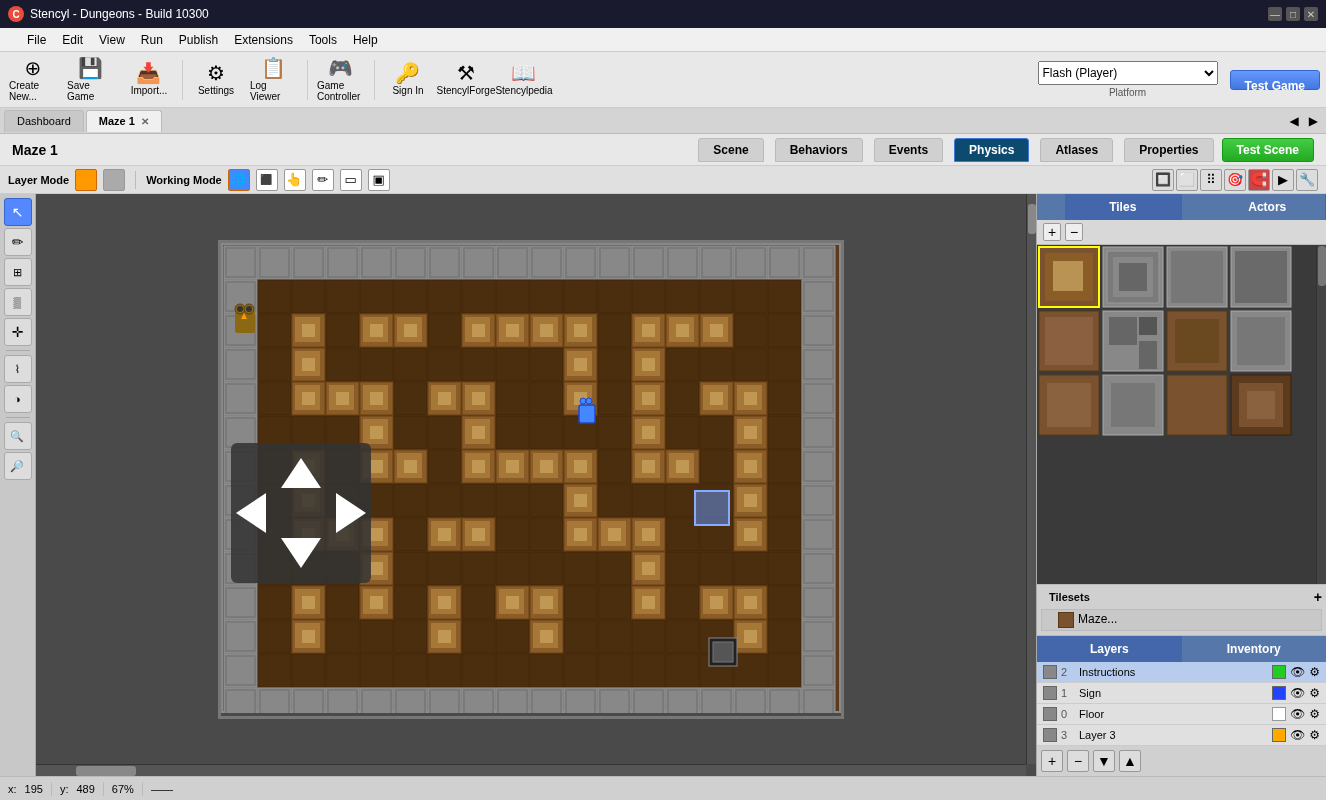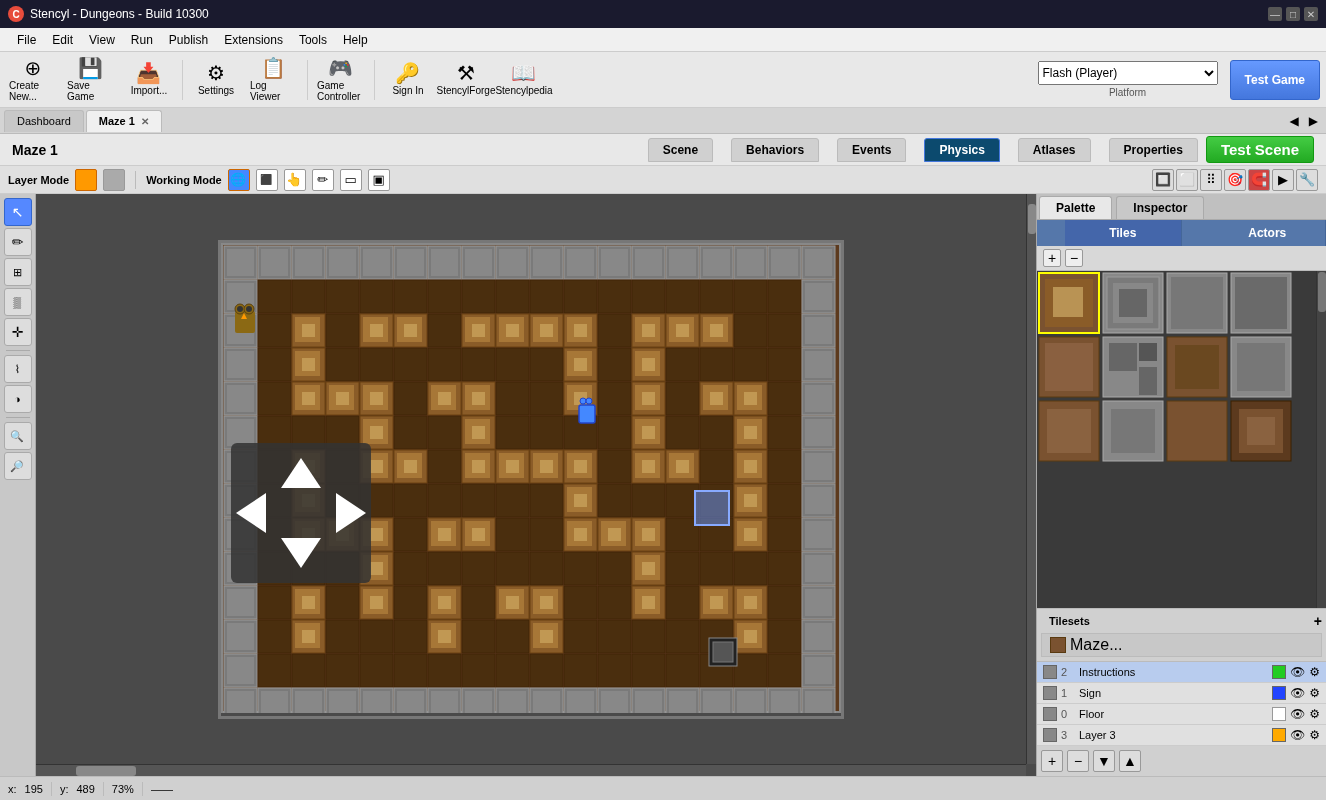--- a/index.html
+++ b/index.html
@@ -20,21 +20,21 @@
     #titlebar .title-text { flex: 1; }
     #titlebar .win-controls { display: flex; gap: 4px; }
     #titlebar .win-btn { width: 14px; height: 14px; border-radius: 2px; background: #555; display: flex; align-items: center; justify-content: center; font-size: 10px; color: #ccc; cursor: pointer; }
 
     
     #menubar {
       background: #f0f0f0;
       height: 24px;
       display: flex;
       align-items: center;
-      padding: 0 9px;
+      padding: 0 19px;
       border-bottom: 1px solid #ccc;
     }
     .menu-item {
       padding: 2px 8px;
       cursor: pointer;
       font-size: 12px;
     }
 
     
     #toolbar {
@@ -67,21 +67,21 @@
     .test-game-btn {
       background: linear-gradient(to bottom, #6699ff, #4477dd);
       color: white;
       border: 1px solid #3366cc;
       padding: 8px 14px;
       font-size: 12px;
       font-weight: bold;
       cursor: pointer;
       border-radius: 3px;
       margin-left: 8px;
-      height: 40px;
+      height: 20px;
     }
 
     
     #tabs-bar {
       background: #d4d4d4;
       height: 26px;
       display: flex;
       align-items: center;
       padding: 0 4px;
       border-bottom: 1px solid #bbb;
@@ -108,37 +108,37 @@
     
     #scene-header {
       background: #e8e8e8;
       height: 32px;
       display: flex;
       align-items: center;
       padding: 0 12px;
       border-bottom: 1px solid #ccc;
     }
     .scene-title { font-size: 14px; font-weight: bold; flex: 1; }
-    .scene-tabs { display: flex; gap: 18px; }
+    .scene-tabs { display: flex; gap: 11px; }
     .scene-tab {
       padding: 4px 14px;
       background: #d0d0d0;
       border: 1px solid #bbb;
       border-radius: 3px 3px 0 0;
       cursor: pointer;
       font-size: 12px;
       font-weight: bold;
     }
     .scene-tab.active { background: #0c4a6e; color: white; border-color: #4477dd; }
     .test-scene-btn {
       background: linear-gradient(to bottom, #44cc44, #22aa22);
       color: white;
       border: 1px solid #119911;
       padding: 4px 14px;
-      font-size: 15px;
+      font-size: 12px;
       font-weight: bold;
       cursor: pointer;
       border-radius: 3px;
       margin-left: 8px;
     }
 
     
     #working-bar {
       background: #e0e0e0;
       height: 28px;
@@ -276,27 +276,26 @@
     #tilesets-header {
       display: flex;
       align-items: center;
       justify-content: space-between;
       font-size: 11px;
       font-weight: bold;
       margin-bottom: 4px;
     }
     .tileset-item {
       display: flex;
-      align-items: center;
       gap: 4px;
-      padding: 2px 8px;
+      padding: 2px 16px;
       background: #c8c8c8;
       border: 1px solid #bbb;
       cursor: pointer;
-      font-size: 16px;
+      font-size: 12px;
     }
     .tileset-icon { width: 16px; height: 16px; background: #888; }
 
     
     #layers-section {
       background: #d8d8d8;
       border-top: 1px solid #bbb;
       flex-shrink: 0;
     }
     #layers-tabs {
@@ -1007,24 +1006,20 @@
       <div style="width:8px; height:30px; background:#888; margin:1px; border-radius:3px; margin-top:10px;"></div>
     </div>
 
     <div style="position:absolute; bottom:0; left:0; right:10px; height:12px; background:#555; border-top:1px solid #333;">
       <div style="height:10px; width:60px; background:#888; margin:1px; border-radius:3px; margin-left:40px;"></div>
     </div>
   </div>
 
   <div id="right-panel">
 
-    <div id="panel-tabs">
-      <div class="panel-tab active">Palette</div>
-      <div class="panel-tab">Inspector</div>
-    </div>
 
     <div id="tile-actor-tabs">
       <div class="ta-tab active">Tiles</div>
       <div class="ta-tab">Actors</div>
     </div>
 
     <div style="display:flex; align-items:center; padding:3px 6px; background:#d8d8d8; gap:4px; border-bottom:1px solid #bbb;">
       <div style="width:18px; height:18px; border:1px solid #999; background:#eee; cursor:pointer; display:flex; align-items:center; justify-content:center; font-size:14px; border-radius:2px;">+</div>
       <div style="width:18px; height:18px; border:1px solid #999; background:#eee; cursor:pointer; display:flex; align-items:center; justify-content:center; font-size:14px; border-radius:2px;">−</div>
     </div>
@@ -1100,20 +1095,24 @@
         <span>Tilesets</span>
         <span style="cursor:pointer; font-size:14px;">+</span>
       </div>
       <div class="tileset-item">
         <div class="tileset-icon" style="background:#7a5230; border:1px solid #5a3a10;"></div>
         <span>Maze...</span>
       </div>
     </div>
 
     <div id="layers-section">
+      <div id="layers-tabs">
+        <div class="layer-tab active">Layers</div>
+        <div class="layer-tab">Inventory</div>
+      </div>
 
       <div class="layer-row active-layer" style="background:#b8ccee;">
         <div style="width:14px; height:14px; background:#888; border:1px solid #666;"></div>
         <span style="min-width:14px; color:#555;">2</span>
         <span class="layer-name">Instructions</span>
         <div class="layer-color" style="background:#22cc22;"></div>
         <span class="layer-vis-btn">👁</span>
         <span class="layer-gear-btn">⚙</span>
       </div>
 
@@ -1156,16 +1155,16 @@
 
 </div>
 
 <div id="statusbar">
   <span>x:</span>
   <span>195</span>
   <div class="status-sep"></div>
   <span>y:</span>
   <span>489</span>
   <div class="status-sep"></div>
-  <span>73%</span>
+  <span>67%</span>
   <div class="status-sep"></div>
   <span>——</span>
 </div>
 
 </body></html>

